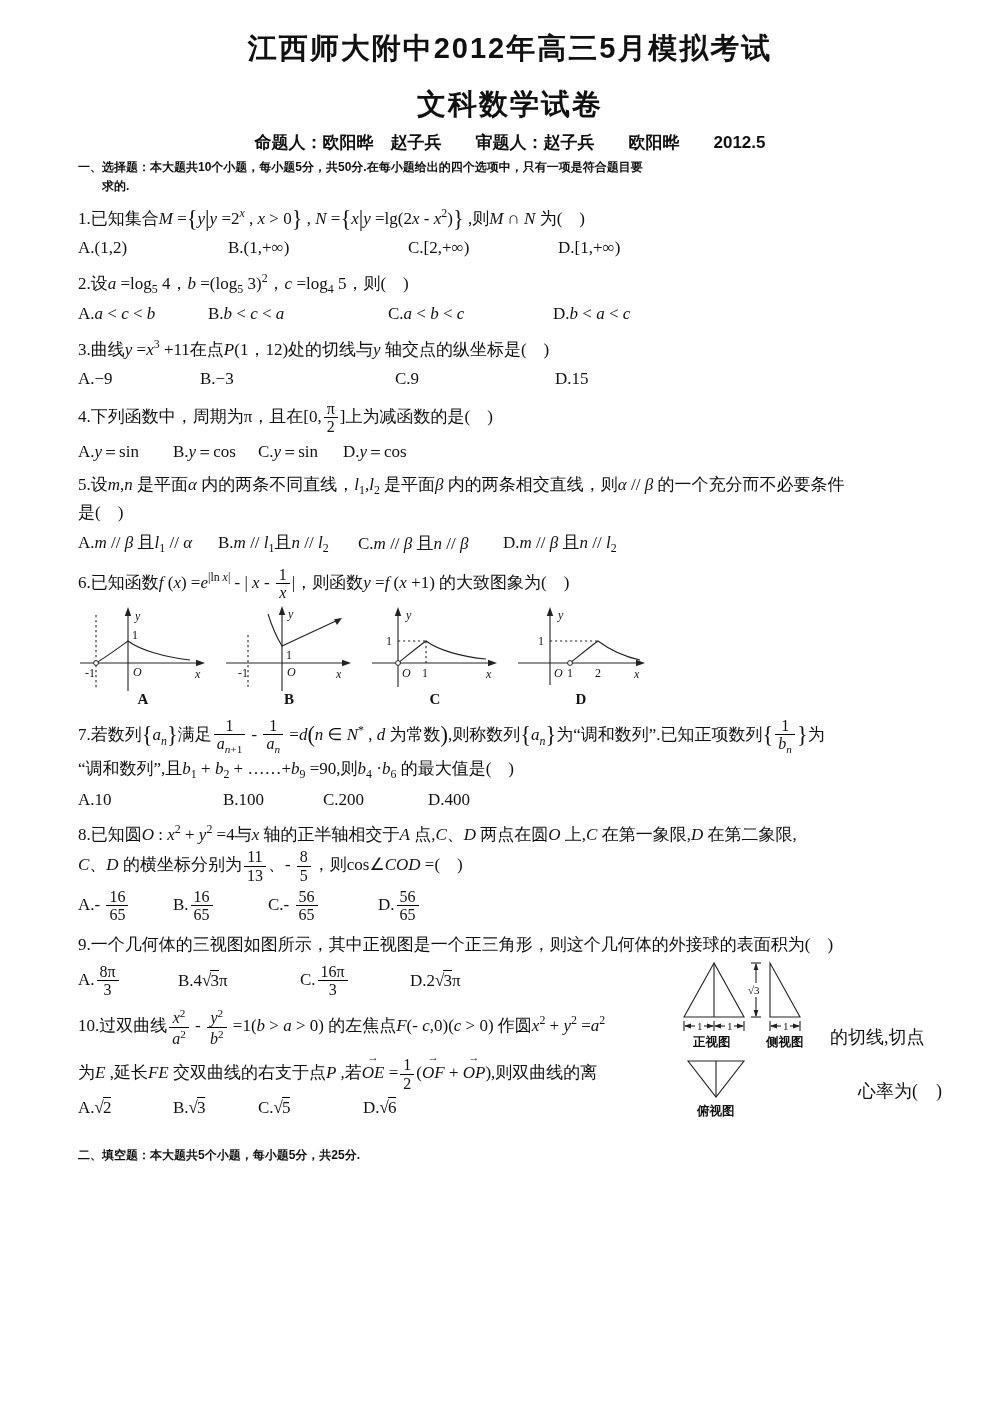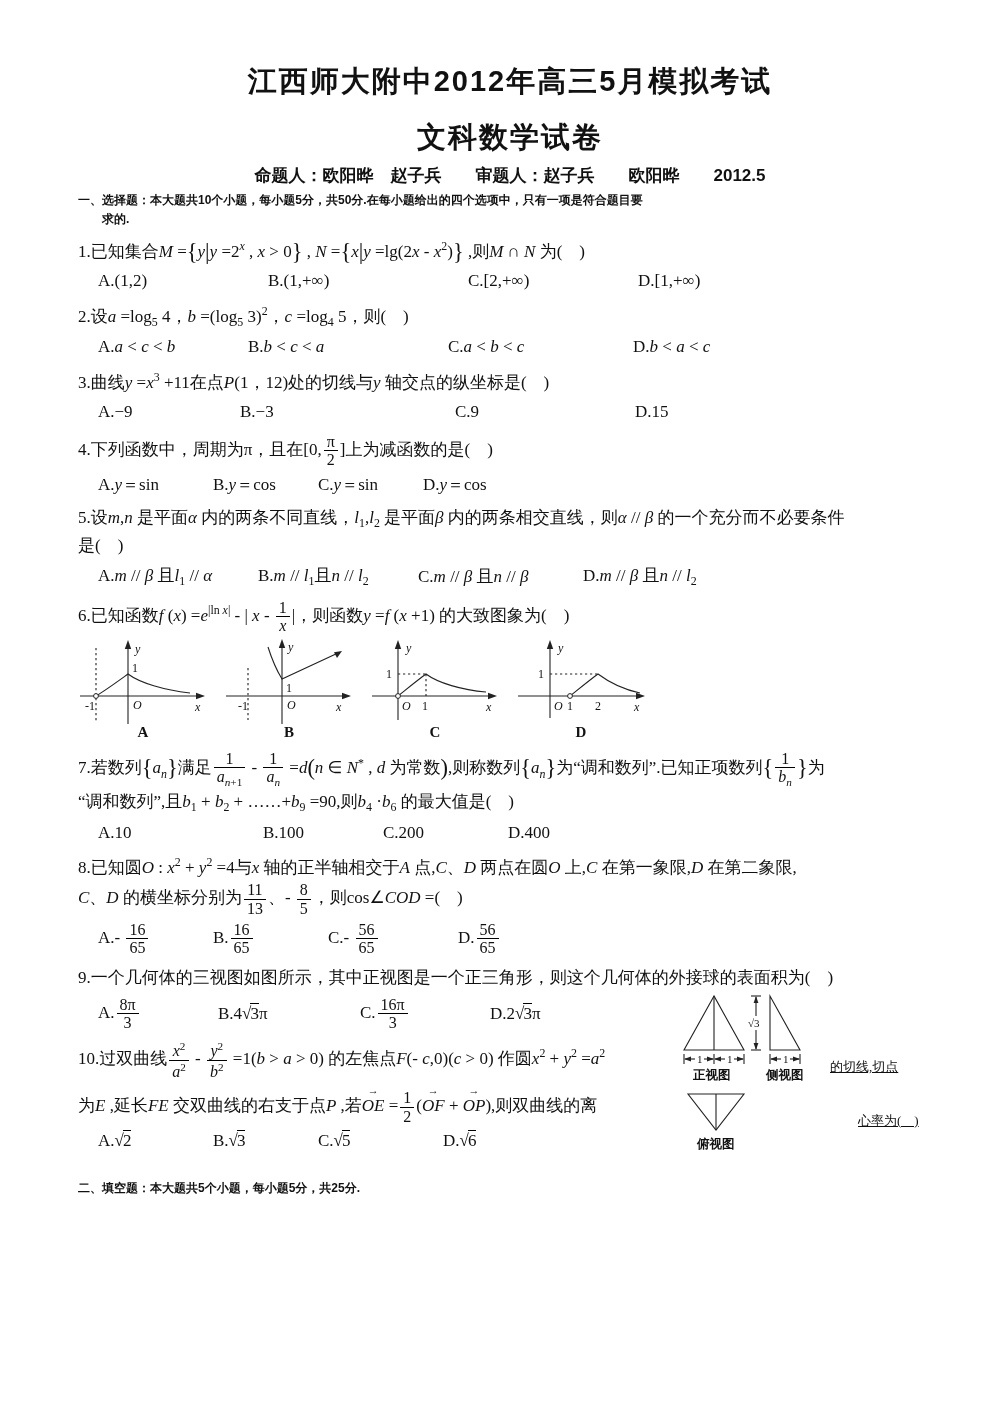--- a/index.html
+++ b/index.html
@@ -1,26 +1,26 @@
 <!DOCTYPE html>
 <html><head>
 <meta charset="utf-8">
 <style>
   html,body{margin:0;padding:0;background:#fff;}
   body{width:1000px;height:1415px;color:#111;font-family:"Liberation Serif",serif;font-size:17px;overflow:hidden;}
-  .page{position:relative;padding:62px 58px 30px 78px;}
+  .page{position:relative;padding:29px 58px 30px 78px;}
   i{font-family:"Liberation Serif",serif;font-style:italic;}
   sup,sub{font-size:70%;}
   .h1{font-size:29px;font-weight:bold;text-align:center;font-family:"Liberation Sans",sans-serif;letter-spacing:2px;margin:0;}
   .h2{font-size:29px;font-weight:bold;text-align:center;font-family:"Liberation Sans",sans-serif;letter-spacing:2px;margin:16px 0 6px;}
   .byline{font-size:17px;font-weight:bold;text-align:center;font-family:"Liberation Sans",sans-serif;margin:4px 0 4px;}
   .sec{font-size:12px;font-weight:bold;font-family:"Liberation Sans",sans-serif;line-height:1.55;margin:0 0 8px;}
   .q{margin:9px 0 4px;line-height:1.55;}
   .opts{display:flex;align-items:center;margin:4px 0 9px;line-height:1.4;}
-  .opt{display:inline-block;margin-left:20px;}
+  .opt{display:inline-block;}
   .w85{min-width:85px}.w95{min-width:95px}.w100{min-width:100px}.w105{min-width:105px}
   .w110{min-width:110px}.w120{min-width:122px}.w130{min-width:130px}.w140{min-width:140px}
   .w145{min-width:145px}.w150{min-width:150px}.w160{min-width:160px}.w165{min-width:165px}
   .w180{min-width:180px}.w195{min-width:195px}
   .fr{display:inline-block;text-align:center;vertical-align:middle;line-height:1.08;margin:0 2px;font-size:16px;}
   .fr .t{display:block;border-bottom:1.3px solid #000;padding:0 3px;}
   .fr .b{display:block;padding:0 3px;}
   .br{font-size:1.32em;vertical-align:-0.1em;line-height:1;}
   .sq{letter-spacing:-1px;}
   .ov{border-top:1.3px solid #000;}
@@ -33,21 +33,21 @@
   svg text{font-family:"Liberation Serif",serif;font-size:12px;fill:#111;}
   svg text.it{font-style:italic;}
   svg text.cjk{font-family:"Liberation Sans",sans-serif;font-weight:bold;font-size:12.5px;}
   svg text.dim{font-size:11px;}
   .ln{stroke:#222;stroke-width:1.1;fill:none;}
   .dash{stroke:#222;stroke-width:1.1;fill:none;stroke-dasharray:2.2,2.8;}
   .ah{fill:#222;stroke:none;}
   .oc{fill:#fff;stroke:#222;stroke-width:1;}
   .figwrap{position:relative;}
   .nw{white-space:nowrap;max-width:620px;}
-  .tail{position:absolute;left:752px;font-size:13px;text-decoration:underline;}
+  .tail{position:absolute;left:752px;font-size:18px;}
   .t1{top:62px;}
   .t2{top:116px;margin-left:28px;}
   .threeview{position:absolute;left:598px;top:-6px;}
   .sec2{margin-top:26px;}
 </style>
 </head>
 <body>
 
 <div class="page">
 

